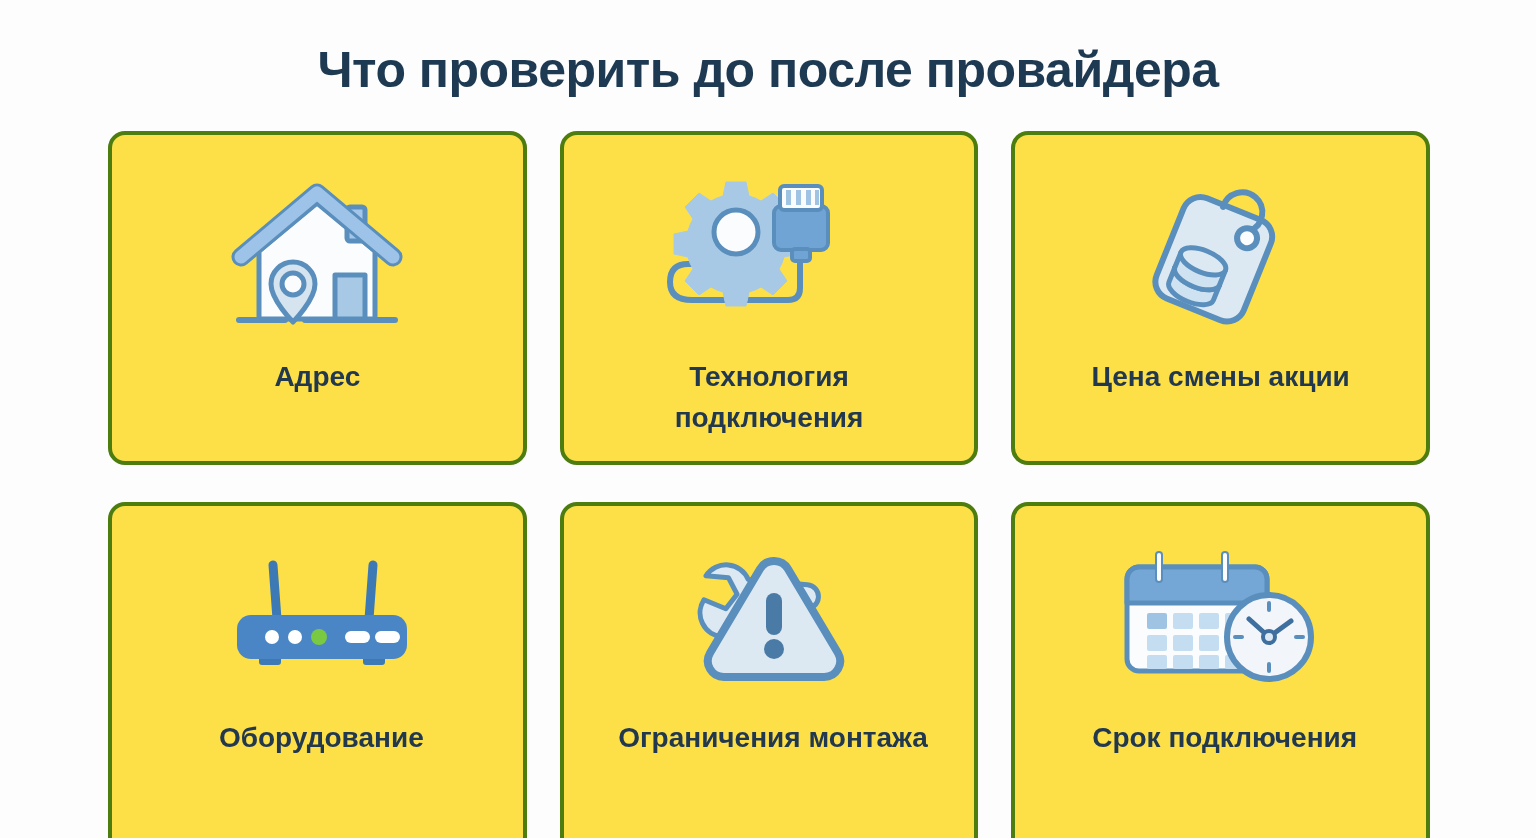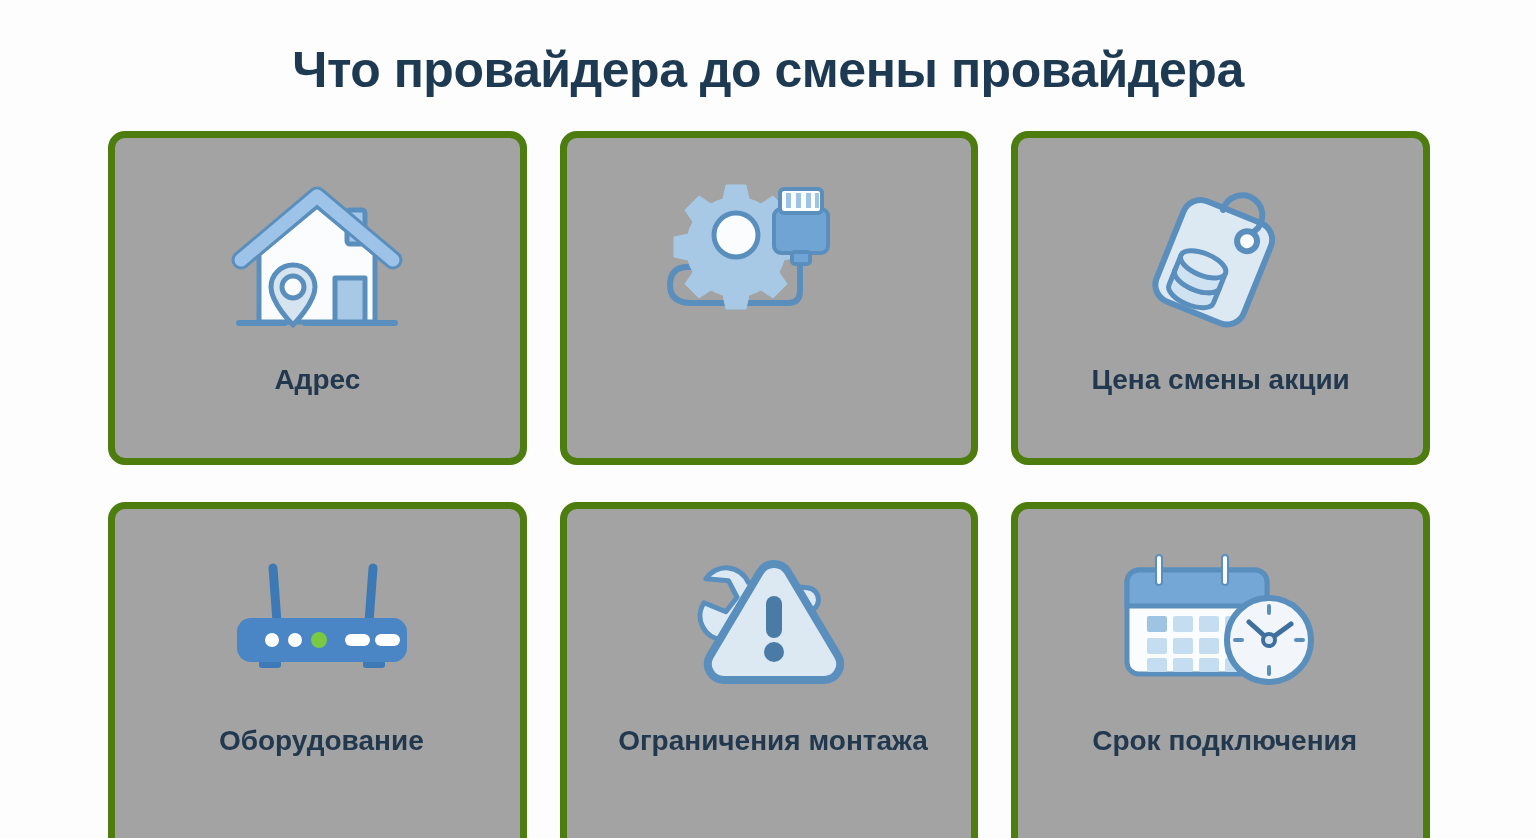--- a/index.html
+++ b/index.html
@@ -35,22 +35,22 @@
     position: absolute;
     left: 108px;
     top: 131px;
     width: 1322px;
     display: grid;
     grid-template-columns: repeat(3, 1fr);
     column-gap: 33px;
     row-gap: 37px;
   }
   .card {
-    background: #a3a3a3;
-    border: 7px solid #4d7c0f;
+    background: #fde047;
+    border: 4px solid #4d7c0f;
     border-radius: 17px;
     height: 334px;
     box-sizing: border-box;
     display: flex;
     flex-direction: column;
     align-items: center;
     overflow: hidden;
   }
   .card.row2 { height: 387px; padding-left: 8px; }
   .icon-wrap {
@@ -74,21 +74,21 @@
     max-width: 320px;
   }
   .card.row2 .card-label { margin-top: 28px; }
   svg { display: block; }
 </style>
 </head>
 <body>
 
 <div class="page">
 
-  <h1 class="page-title">Что провайдера до смены провайдера</h1>
+  <h1 class="page-title">Что проверить до после провайдера</h1>
 
   <div class="grid">
 
     <div class="card">
       <div class="icon-wrap">
         <svg width="180" height="155" viewBox="0 0 180 155" aria-hidden="true">
 
           <path d="M32 72 L90 24 L148 72 L148 140 L32 140 Z" fill="#fbfcfd" stroke="#5a8fbd" stroke-width="5" stroke-linejoin="round"></path>
 
           <rect x="120" y="28" width="18" height="34" rx="3" fill="#a3c6ea" stroke="#5a8fbd" stroke-width="5" stroke-linejoin="round"></rect>
@@ -123,20 +123,24 @@
           <rect x="126" y="10" width="42" height="24" rx="4" fill="#fbfcfd" stroke="#5a8fbd" stroke-width="4"></rect>
           <g fill="#9fc3e3">
             <rect x="132" y="14" width="5" height="15"></rect>
             <rect x="142" y="14" width="5" height="15"></rect>
             <rect x="152" y="14" width="5" height="15"></rect>
             <rect x="161" y="14" width="4" height="15"></rect>
           </g>
 
           <rect x="138" y="73" width="18" height="12" rx="3" fill="#6fa4d4" stroke="#5a8fbd" stroke-width="4"></rect>
         </svg>
+      </div>
+      <div class="card-label">
+        <div>Технология</div>
+        <div>подключения</div>
       </div>
     </div>
 
     <div class="card">
       <div class="icon-wrap">
         <svg width="175" height="165" viewBox="0 0 175 165" aria-hidden="true">
           <g transform="rotate(22 88 86)">
 
             <path d="M52 34 h58 a18 18 0 0 1 18 18 v72 a18 18 0 0 1 -18 18 h-58 a18 18 0 0 1 -18 -18 v-72 a18 18 0 0 1 18 -18 Z" fill="#dce9f3" stroke="#5a8fbd" stroke-width="6" stroke-linejoin="round"></path>
 

